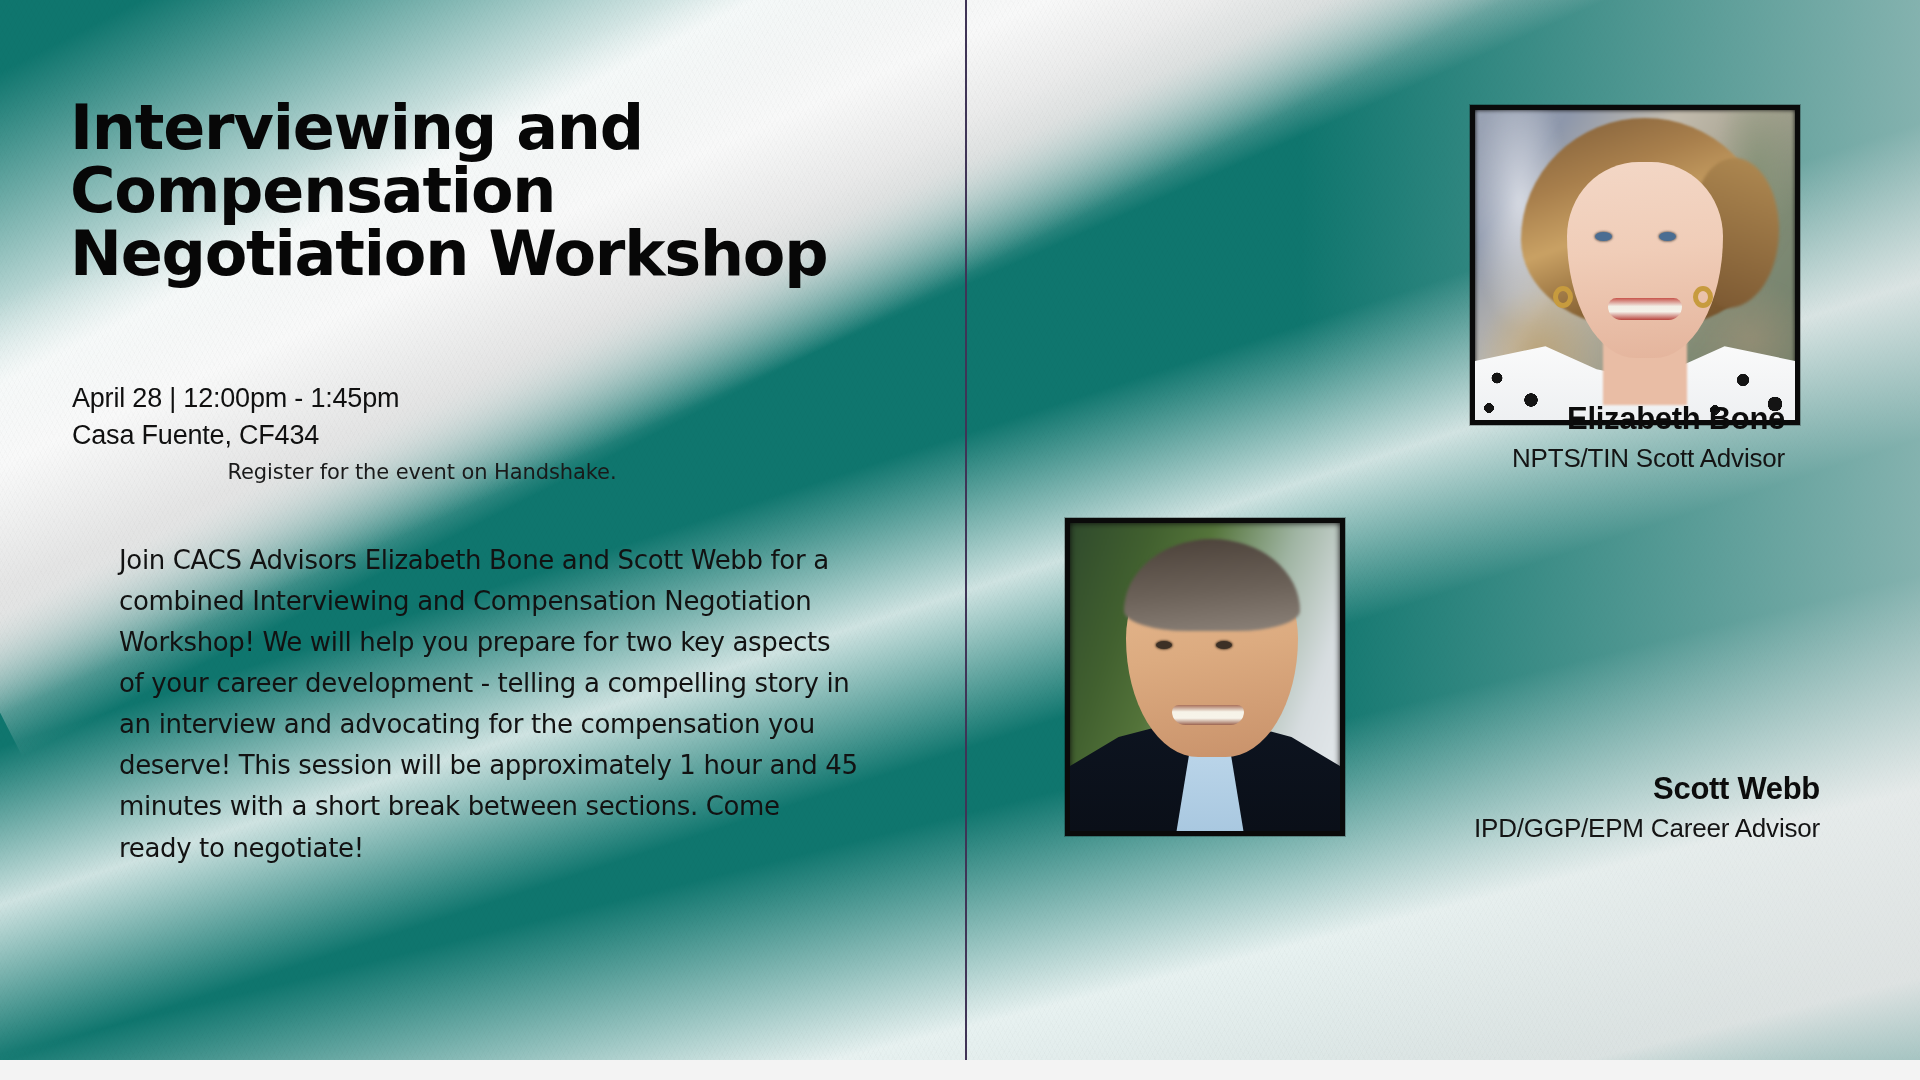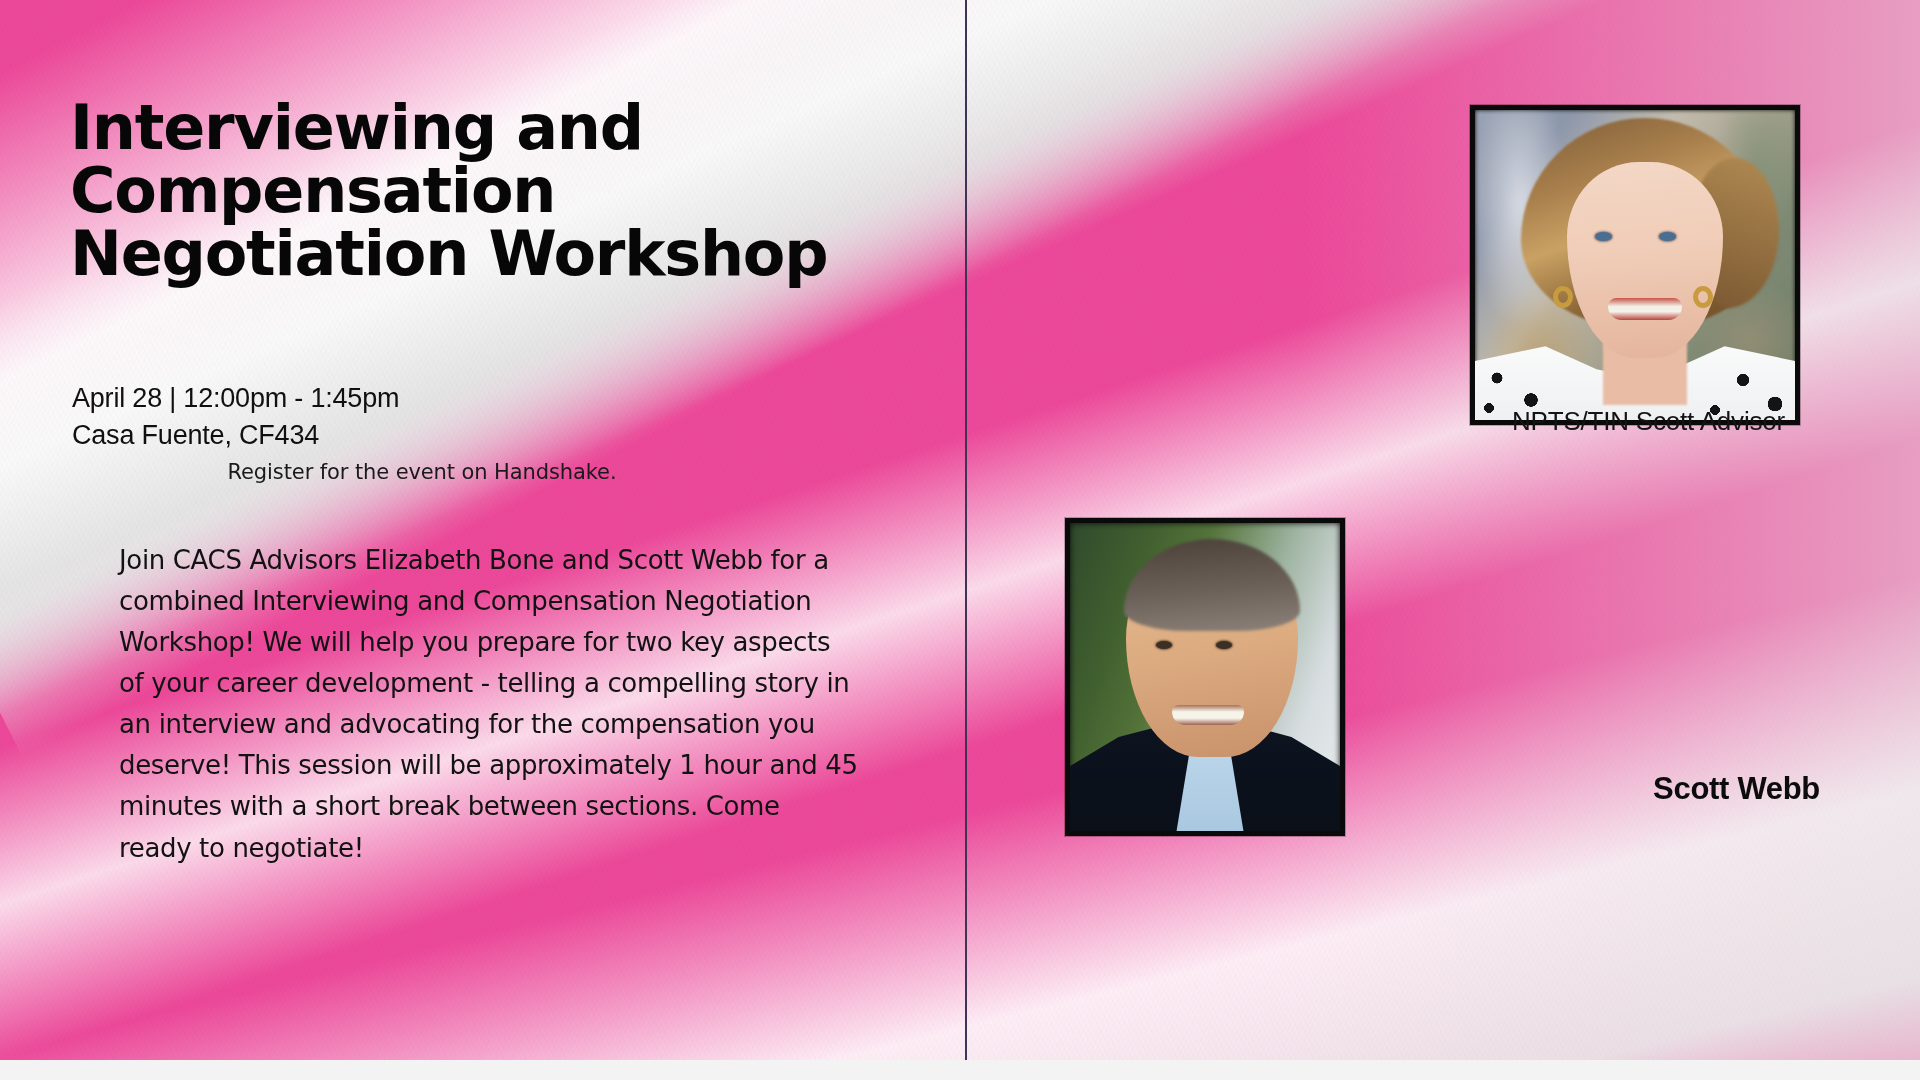--- a/index.html
+++ b/index.html
@@ -8,21 +8,21 @@
     width:1920px; height:1080px;
     overflow:hidden;
     font-family:"Liberation Sans", sans-serif;
     background:#f3f3f3;
   }
 
   
   #flyer {
     position:relative;
     width:1920px; height:1060px;
-    background:#ec4899;
+    background:#0f766e;
     overflow:hidden;
     padding-left:8px;
   }
   .bg-layer {
     position:absolute; inset:0;
     pointer-events:none;
   }
   
   .bg-swoosh-1 {
     position:absolute;
@@ -354,20 +354,21 @@
           <div class="face"></div>
           <div class="earring-l"></div>
           <div class="earring-r"></div>
           <div class="eye-l"></div>
           <div class="eye-r"></div>
           <div class="mouth"></div>
         </div>
       </div>
 
       <div class="speaker-caption" id="caption-elizabeth">
+        <div class="speaker-name">Elizabeth Bone</div>
         <div class="speaker-role">NPTS/TIN Scott Advisor</div>
       </div>
 
     </div>
 
     <div class="speaker-block">
 
       <div class="photo-frame" id="photo-scott">
         <div class="photo-inner">
           <div class="bg-blur"></div>
@@ -376,18 +377,19 @@
           <div class="head"></div>
           <div class="hair"></div>
           <div class="eye-l"></div>
           <div class="eye-r"></div>
           <div class="mouth"></div>
         </div>
       </div>
 
       <div class="speaker-caption" id="caption-scott">
         <div class="speaker-name">Scott Webb</div>
+        <div class="speaker-role">IPD/GGP/EPM Career Advisor</div>
       </div>
 
     </div>
 
   </div>
 </div>
 
 </body></html>

